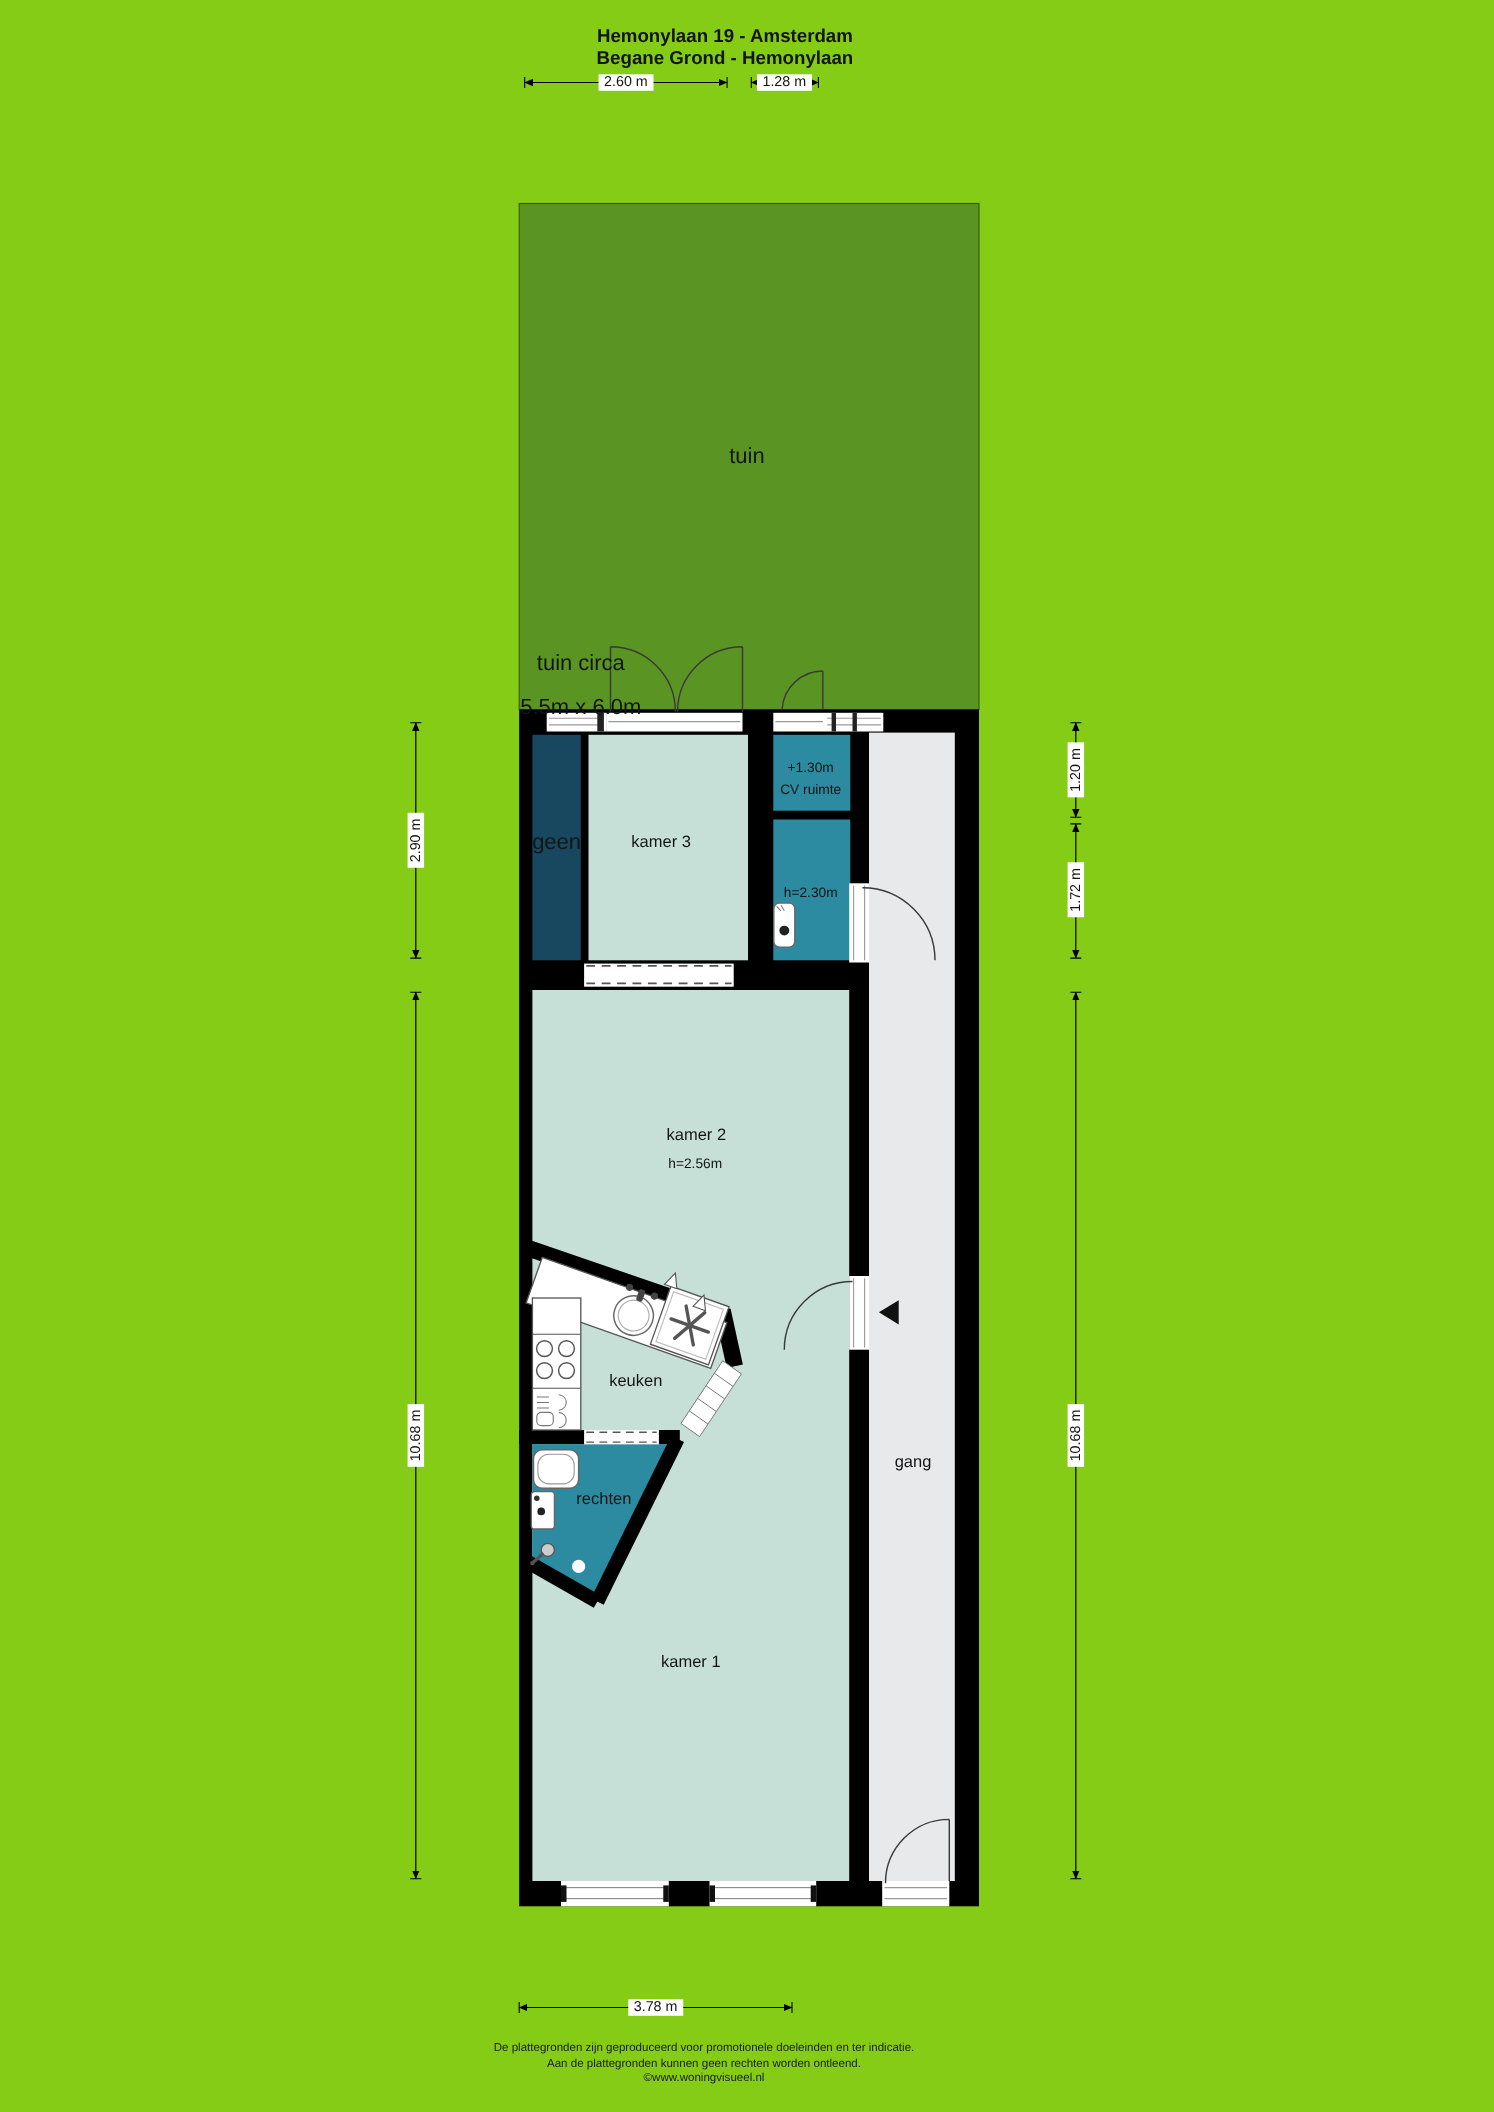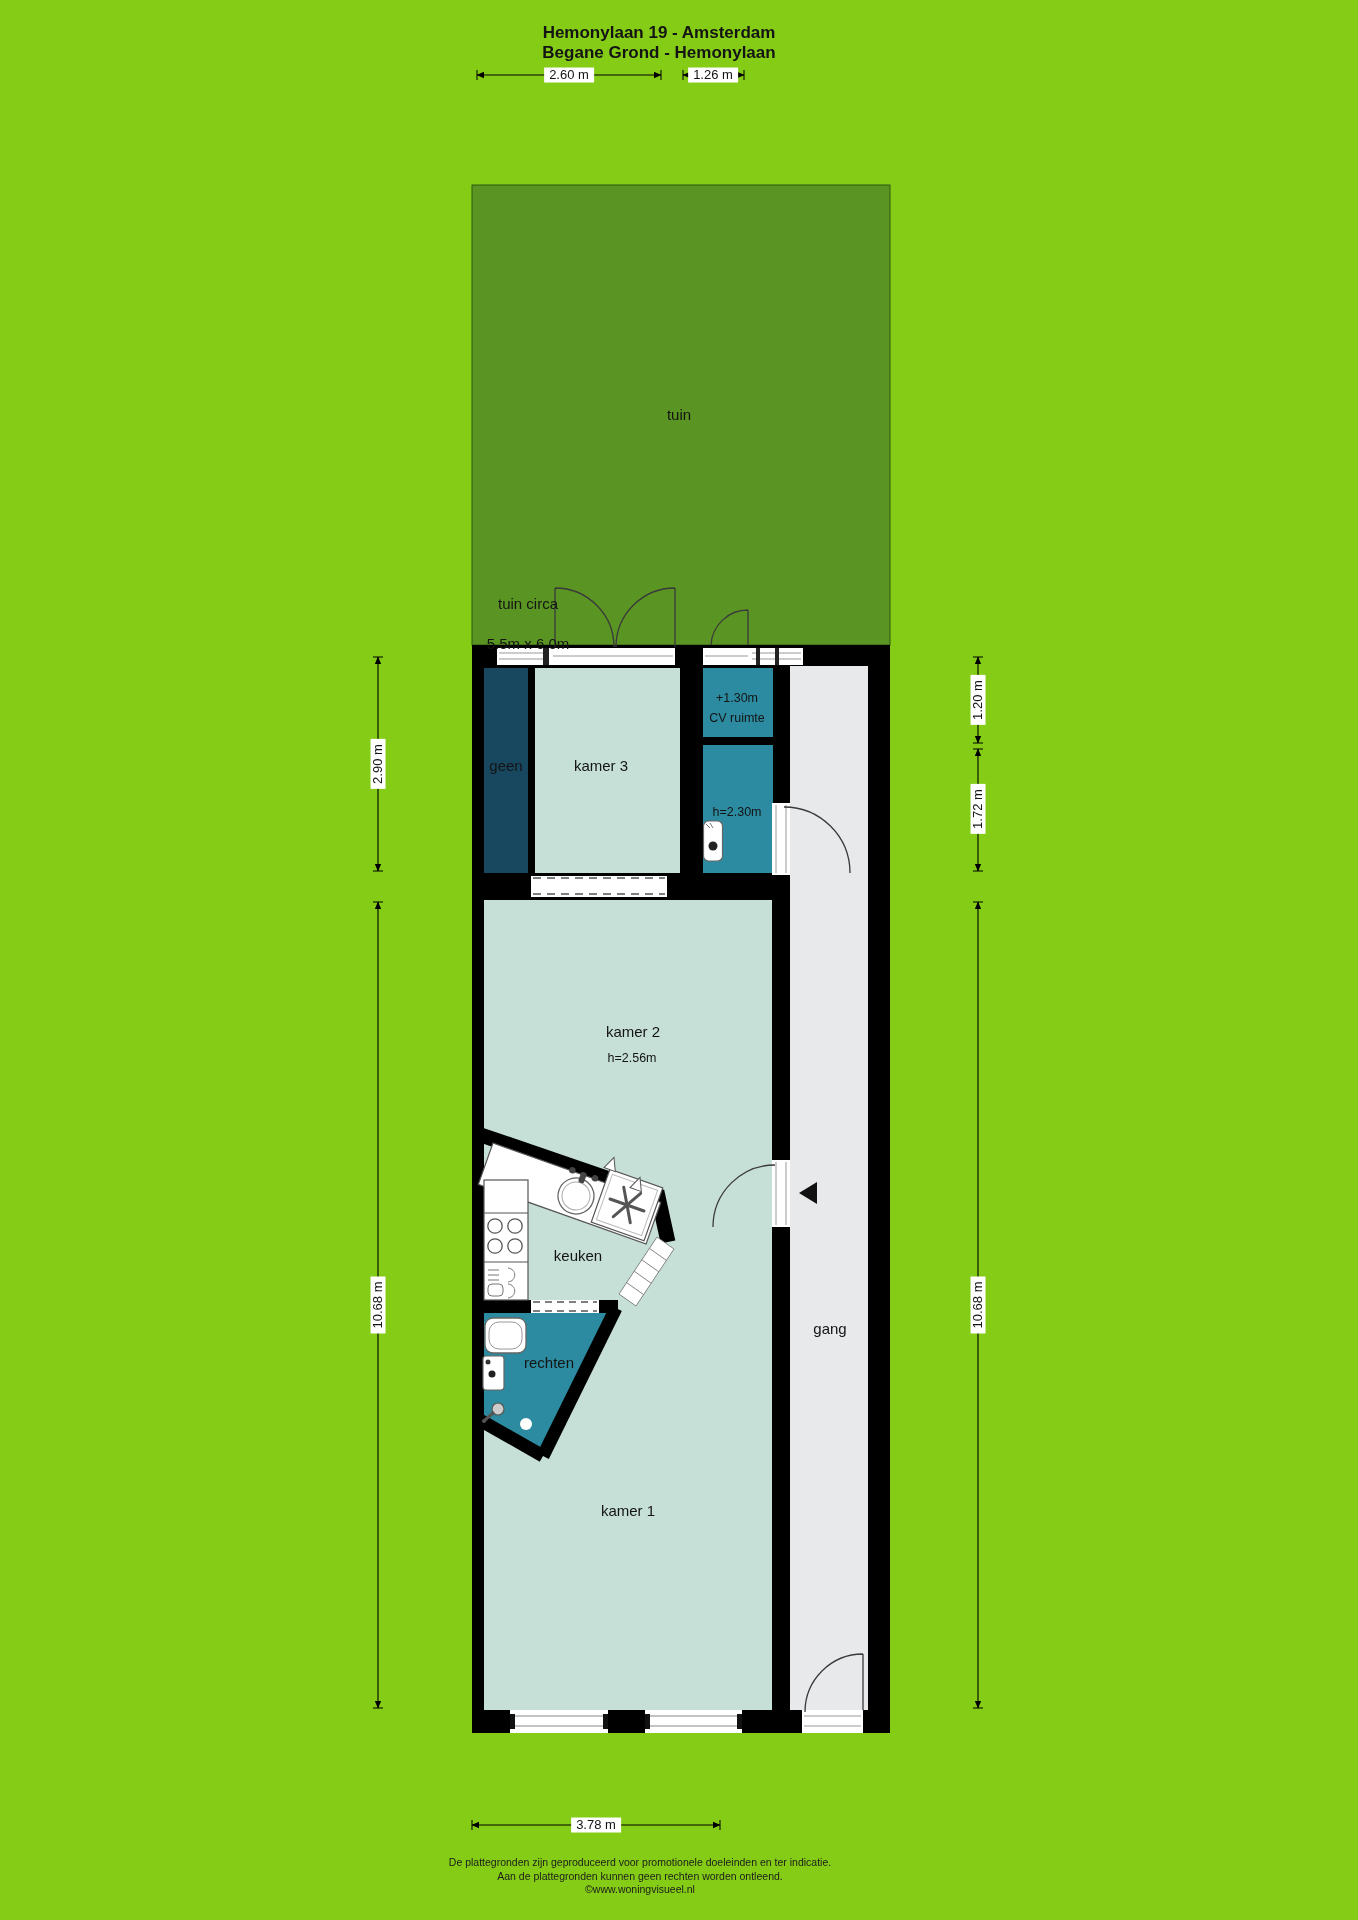--- a/index.html
+++ b/index.html
@@ -1,21 +1,21 @@
 <!DOCTYPE html>
 <html style="--garden-green: #5a9423; --room-mint: #c6e0d8; --wet-teal: #2c8ba0; --closet-navy: #17485f; --hall-gray: #e8e9ea; --wall-black: #000000;"><head>
 <meta charset="utf-8">
 <style>
   html,body{margin:0;padding:0;background:#fff}
   #canvas{position:relative;width:1358px;height:1920px;background:#84cc16;overflow:hidden;
           font-family:"Liberation Sans",sans-serif;color:#111}
   #plan-svg{position:absolute;left:0;top:0}
   .lbl{position:absolute;transform:translate(-50%,-50%);font-size:15px;line-height:1.15;
        white-space:nowrap;color:#141414}
-  .lbl.big{font-size:15px}
+  .lbl.big{font-size:20px}
   .lbl.sm{font-size:12.5px}
   .lbl.dim{font-size:13px;background:#fff;padding:0 5px}
   .lbl.vdim{transform:translate(-50%,-50%) rotate(-90deg)}
   .lbl.title{font-weight:700;font-size:17px}
   .lbl.foot{font-size:10.5px;color:#1c1c1c}
 </style>
 </head>
 <body>
 
 <div id="canvas">
@@ -208,21 +208,21 @@
       <path d="M373,657 H383 M373,871 H383 M373,902 H383 M373,1708 H383"></path>
       <path d="M973,657 H983 M973,743 H983 M973,749 H983 M973,871 H983 M973,902 H983 M973,1708 H983"></path>
     </g>
   </g>
 </svg>
 
 <div class="lbl title" style="left:659px;top:33px">Hemonylaan 19 - Amsterdam</div>
 <div class="lbl title" style="left:659px;top:53px">Begane Grond - Hemonylaan</div>
 
 <div class="lbl dim" style="left:569px;top:75px">2.60 m</div>
-<div class="lbl dim" style="left:713px;top:75px">1.26 m</div>
+<div class="lbl dim" style="left:713px;top:75px">1.28 m</div>
 
 <div class="lbl big" style="left:679px;top:415px">tuin</div>
 <div class="lbl big" style="left:528px;top:604px">tuin circa</div>
 <div class="lbl big" style="left:528px;top:644px">5.5m x 6.0m</div>
 
 <div class="lbl big" style="left:506px;top:766px">geen</div>
 <div class="lbl" style="left:601px;top:766px">kamer 3</div>
 <div class="lbl sm" style="left:737px;top:698px">+1.30m</div>
 <div class="lbl sm" style="left:737px;top:718px">CV ruimte</div>
 <div class="lbl sm" style="left:737px;top:812px">h=2.30m</div>

